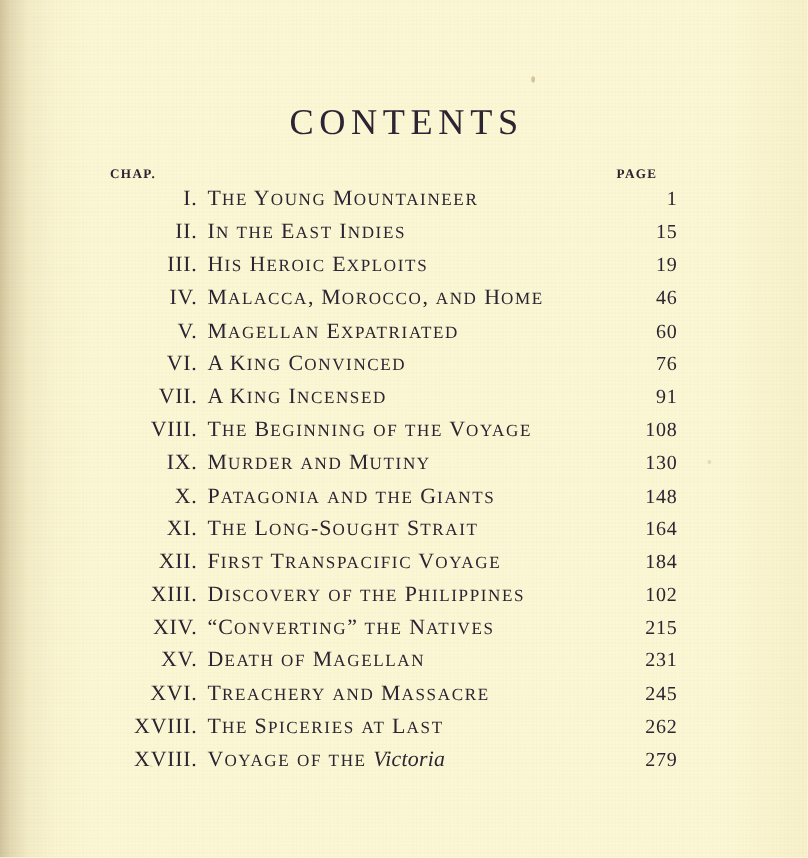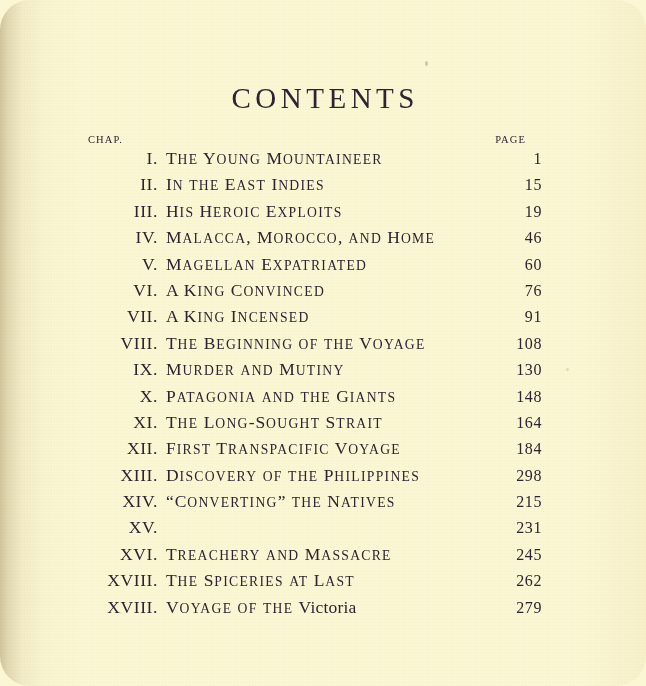--- a/index.html
+++ b/index.html
@@ -28,21 +28,20 @@
         rgba(168,145,98,0.30) 8px,
         rgba(196,176,126,0.16) 22px,
         rgba(220,203,155,0.06) 44px,
         rgba(255,255,255,0) 78px),
       
       linear-gradient(to left,
         rgba(226,208,150,0.16) 0px,
         rgba(255,255,255,0) 60px),
       #fbf7d4;
     overflow: hidden;
-    border-radius: 30px;
   }
 
   
   .grain {
     position: absolute;
     inset: 0;
     pointer-events: none;
     opacity: .5;
     background-image:
       repeating-linear-gradient(0deg,
@@ -85,21 +84,21 @@
     top: 134px;
     left: 86px;
     width: 456px;
     color: #2c2432;
   }
 
   .colheads {
     position: relative;
     height: 14px;
     font-size: 10.5px;
-    font-weight: normal;
+    font-weight: bold;
     letter-spacing: 1.1px;
   }
   .colheads .chap-head { position: absolute; left: 2px;  top: 0; }
   .colheads .page-head { position: absolute; right: 16px; top: 0; }
 
   .row {
     display: flex;
     align-items: baseline;
     height: 26.4px;
     font-size: 17.5px;
@@ -116,21 +115,21 @@
 
   
   .name {
     flex: 0 0 auto;
     padding-left: 6px;
     letter-spacing: 0.9px;
     text-transform: uppercase;
   }
   
   .name .sc { font-size: 0.78em; letter-spacing: 1.3px; }
-  .name .it { text-transform: none; letter-spacing: 0.2px; text-align: right; }
+  .name .it { font-style: italic; text-transform: none; letter-spacing: 0.2px; text-align: right; }
 
   
   .dots {
     flex: 1 1 auto;
     overflow: hidden;
     margin: 0 5px 0 9px;
     letter-spacing: 7.5px;
     font-size: 17px;
     line-height: 0;
     position: relative;
@@ -234,30 +233,31 @@
         <div class="row">
           <span class="num">XII.</span>
           <span class="name">F<span class="sc">irst</span> T<span class="sc">ranspacific</span> V<span class="sc">oyage</span></span>
           <span class="dots">. . . .</span>
           <span class="pg">184</span>
         </div>
         <div class="row">
           <span class="num">XIII.</span>
           <span class="name">D<span class="sc">iscovery</span> <span class="sc">of</span> <span class="sc">the</span> P<span class="sc">hilippines</span></span>
           <span class="dots">. .</span>
-          <span class="pg">298</span>
+          <span class="pg">102</span>
         </div>
         <div class="row">
           <span class="num">XIV.</span>
           <span class="name">“C<span class="sc">onverting</span>” <span class="sc">the</span> N<span class="sc">atives</span></span>
           <span class="dots">. . . .</span>
           <span class="pg">215</span>
         </div>
         <div class="row">
           <span class="num">XV.</span>
+          <span class="name">D<span class="sc">eath</span> <span class="sc">of</span> M<span class="sc">agellan</span></span>
           <span class="dots">. . . . . . .</span>
           <span class="pg">231</span>
         </div>
         <div class="row">
           <span class="num">XVI.</span>
           <span class="name">T<span class="sc">reachery</span> <span class="sc">and</span> M<span class="sc">assacre</span></span>
           <span class="dots">. . . . .</span>
           <span class="pg">245</span>
         </div>
         <div class="row">

